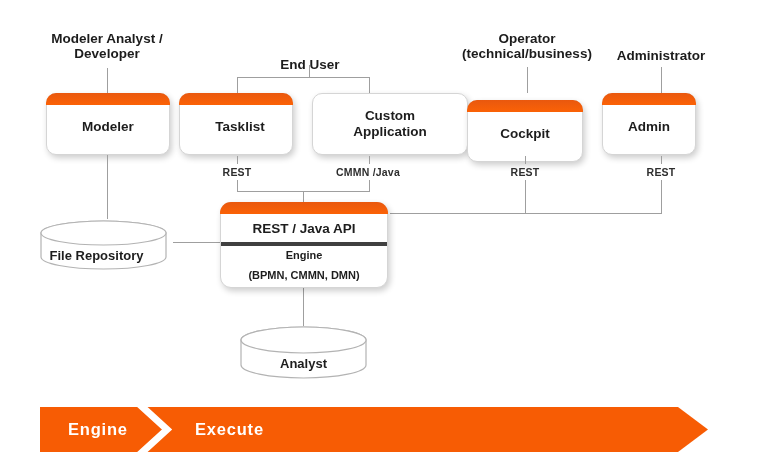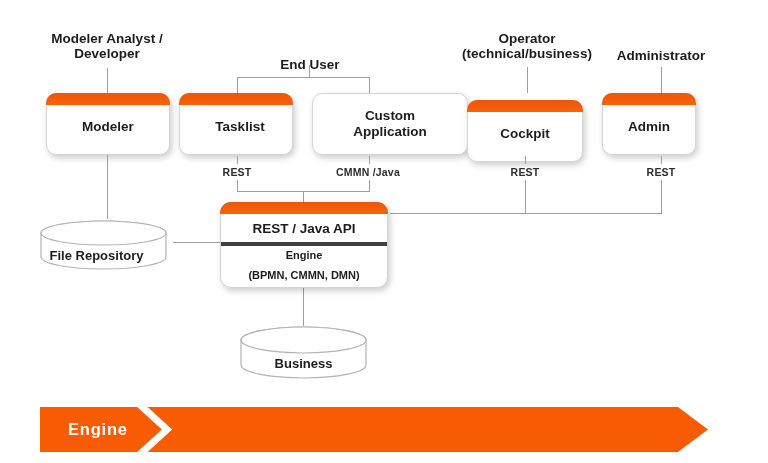--- a/index.html
+++ b/index.html
@@ -162,23 +162,24 @@
       <ellipse cx="63.5" cy="14" rx="62.5" ry="12" fill="#ffffff" stroke="#b3b3b3" stroke-width="1.2"></ellipse>
     </svg>
     <div class="clabel" style="top:29px;">File Repository</div>
   </div>
 
   <div class="cyl" style="left:240px;top:325px;width:127px;height:56px;">
     <svg width="127" height="56" viewBox="0 0 127 56">
       <path d="M1 15 a62.5 13 0 0 1 125 0 v25 a62.5 13 0 0 1 -125 0 z" fill="#ffffff" stroke="#b3b3b3" stroke-width="1.2"></path>
       <ellipse cx="63.5" cy="15" rx="62.5" ry="13" fill="#ffffff" stroke="#b3b3b3" stroke-width="1.2"></ellipse>
     </svg>
-    <div class="clabel" style="top:31px;">Business</div>
+    <div class="clabel" style="top:31px;">Analyst</div>
   </div>
 
   <div id="banner">
     <span class="step" style="left:28px;">Engine</span>
     <svg width="668" height="45" viewBox="0 0 668 45">
       <polyline points="98,-4 127,22.5 98,49" fill="none" stroke="#ffffff" stroke-width="7"></polyline>
     </svg>
+    <span class="step" style="left:155px;">Execute</span>
   </div>
 
 </div>
 
 </body></html>

